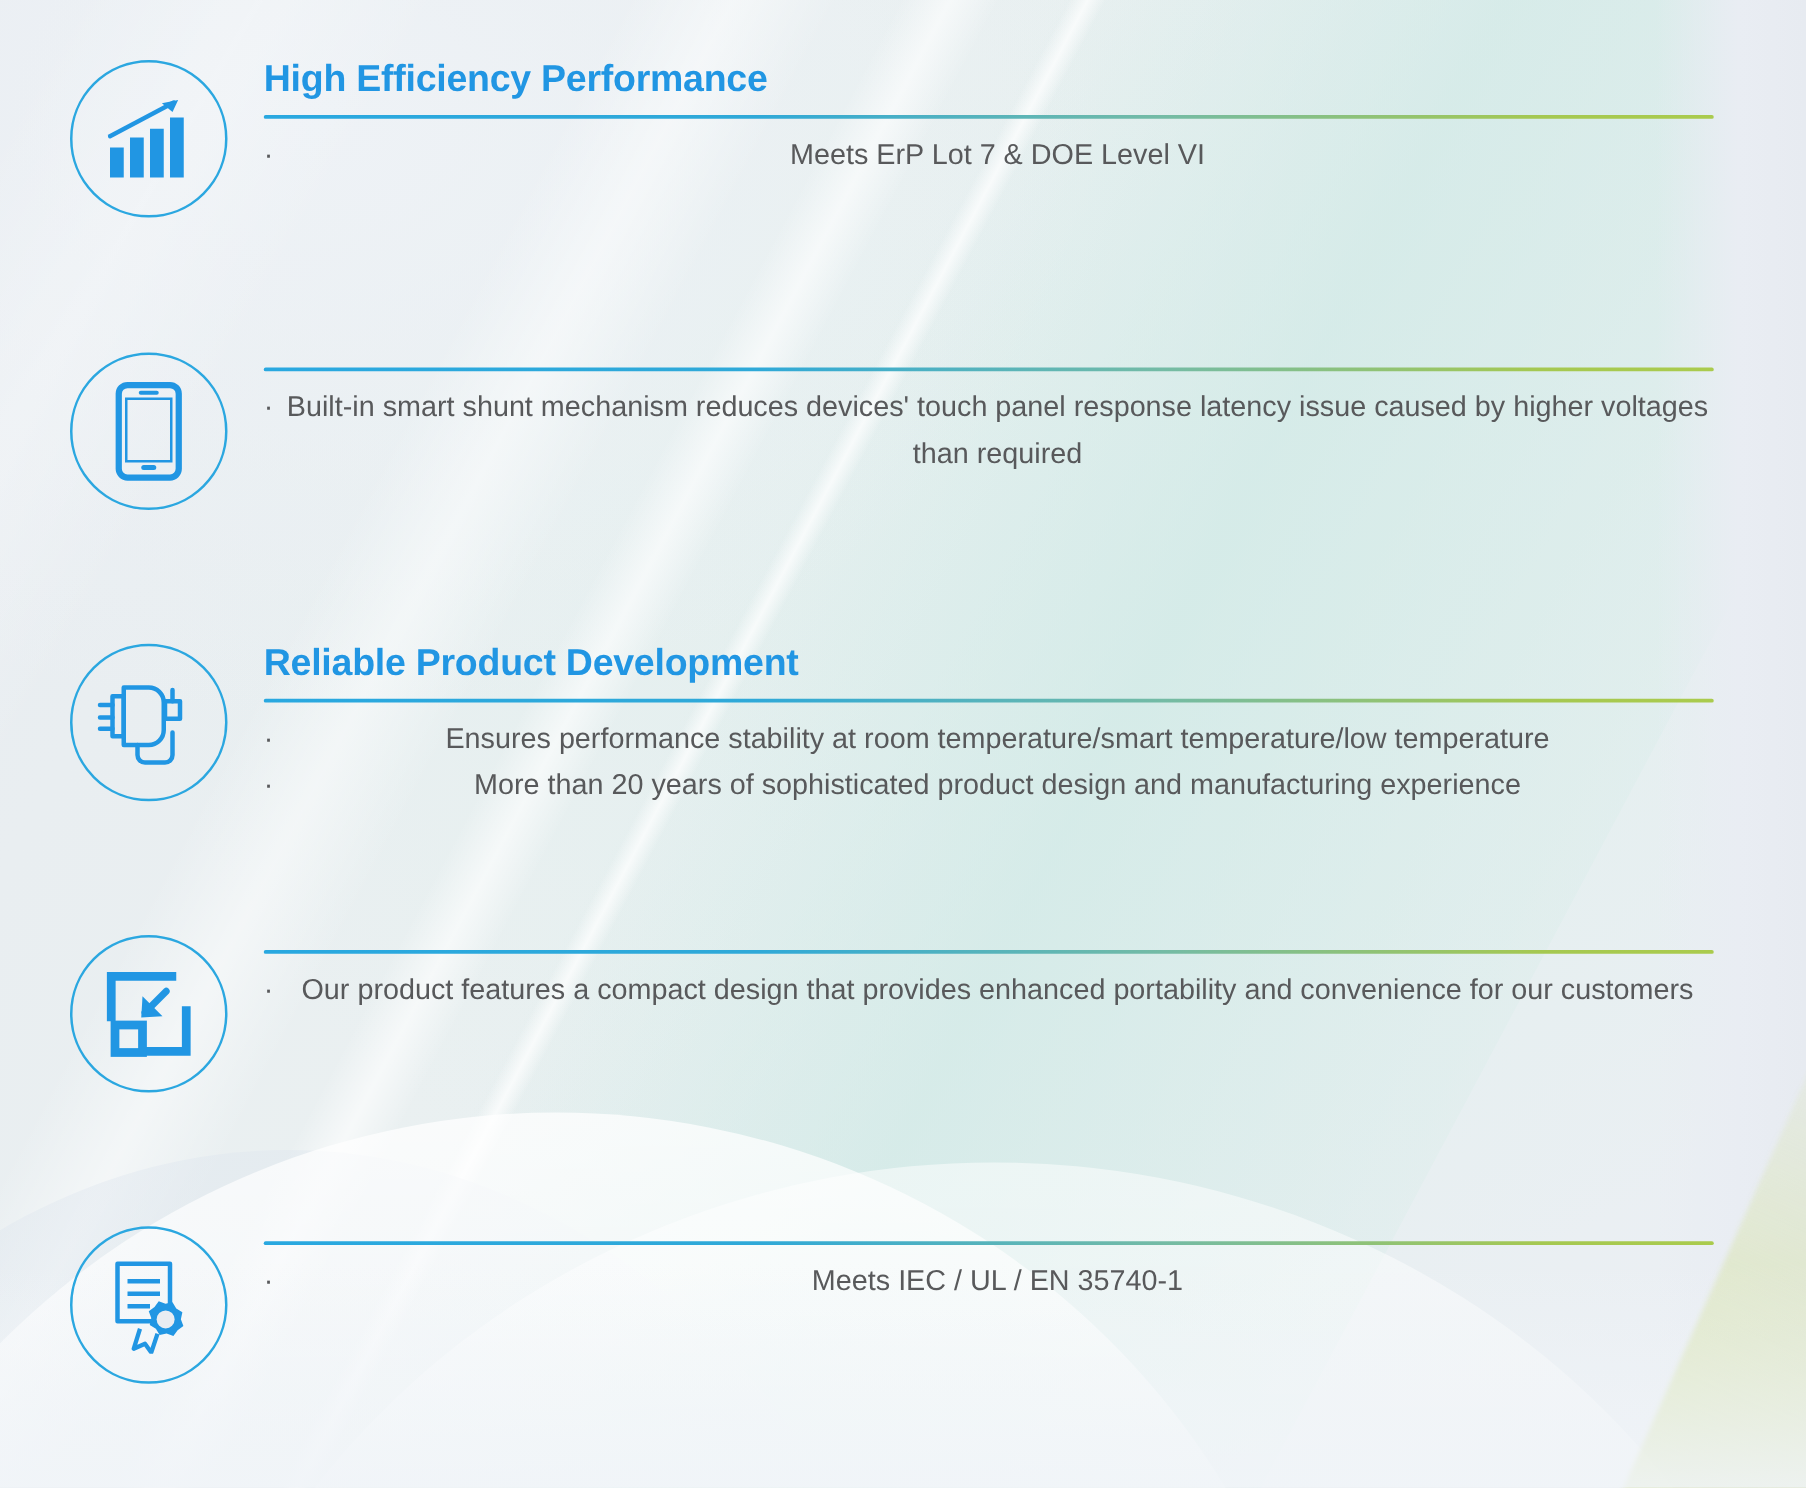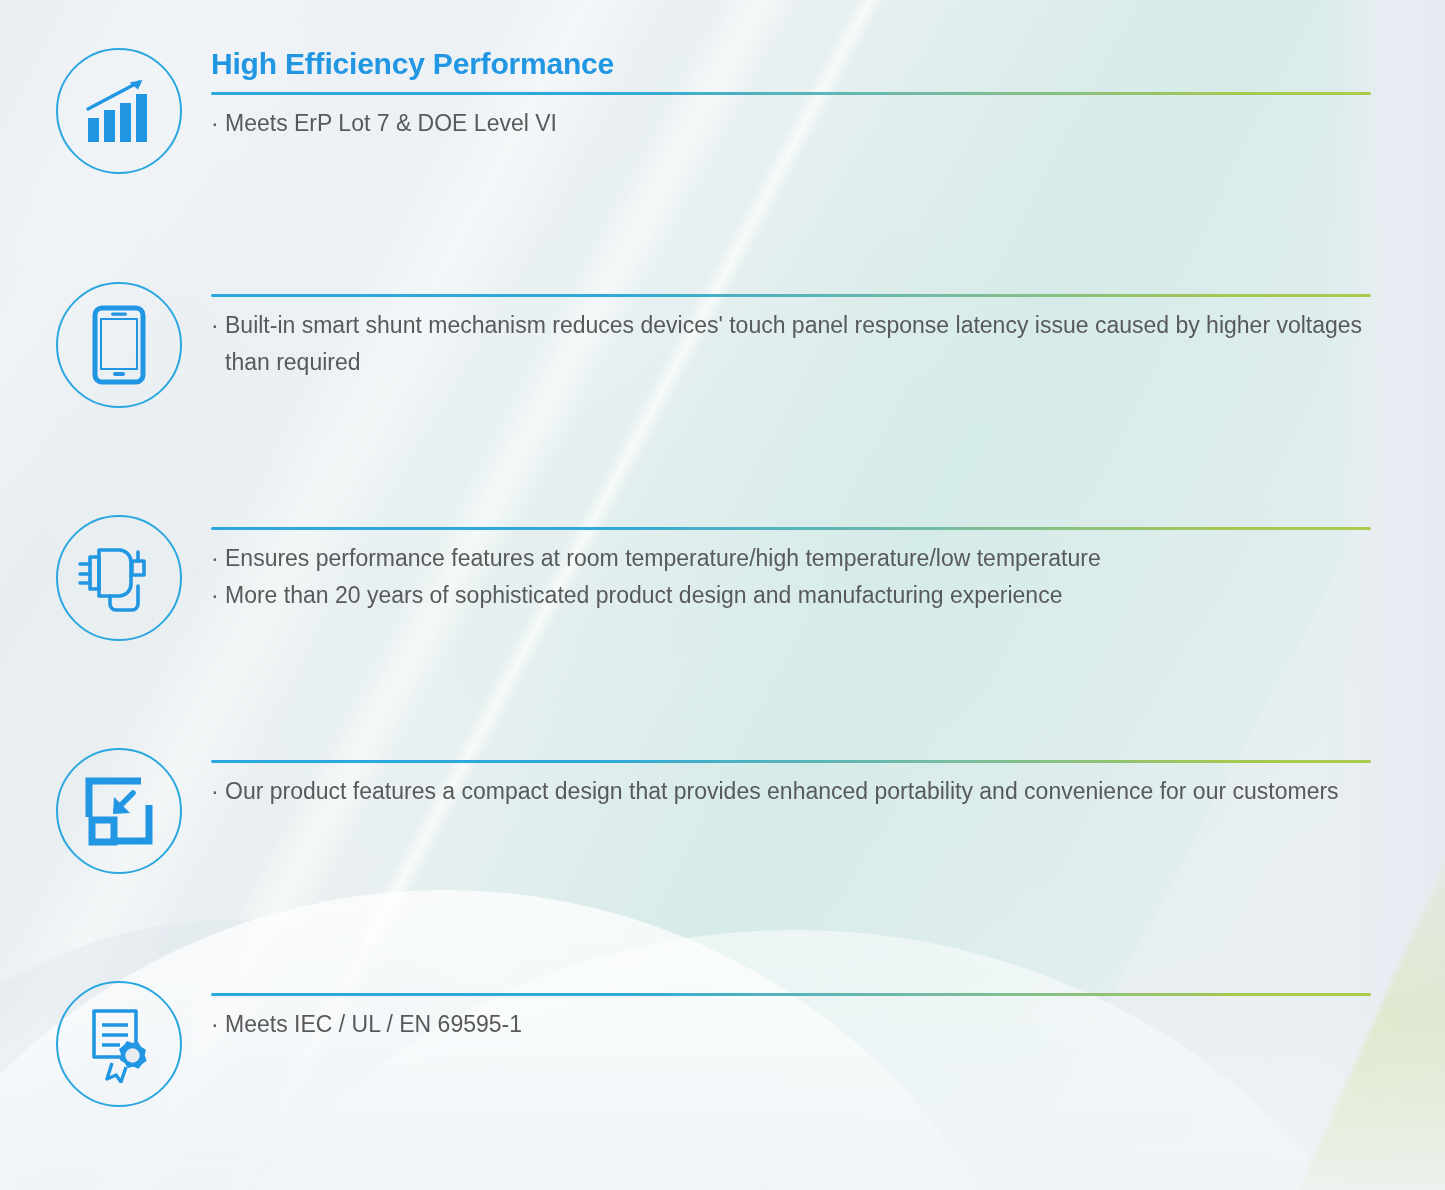--- a/index.html
+++ b/index.html
@@ -81,21 +81,21 @@
   .rule {
     height:3px; margin-top:12px; border-radius:2px;
     background:linear-gradient(90deg,#29a8e0 0%, #2fa9d8 34%, #74bba5 62%, #a5c851 88%, #aacb4d 100%);
   }
   .bullets { margin-top:10px; }
   .bullet {
     font-size:23px; color:#58595b; line-height:1.62;
     display:flex; align-items:flex-start;
   }
   .dot { width:14px; flex:0 0 14px; color:#58595b; }
-  .btext { flex:1 1 auto; }
+  .btext { flex:1 1 auto;text-align:center; }
 </style>
 </head>
 <body>
 
 <div class="bg">
   <div class="bg-base"></div>
   <div class="tealwash"></div>
   <div class="streak s4"></div>
   <div class="streak s1"></div>
   <div class="streak s2"></div>
@@ -164,25 +164,26 @@
           <path d="M22 10 h20 a12 12 0 0 1 12 12 v22 a12 12 0 0 1 -12 12 h-20 z"></path>
           <rect x="13" y="17" width="9" height="32"></rect>
           <path d="M13 24 H3 M13 34 H3 M13 43 H3"></path>
           <path d="M33 56 v8 a6 6 0 0 0 6 6 h16 a6 6 0 0 0 6 -6 v-18"></path>
           <rect x="55" y="21" width="12" height="14"></rect>
           <path d="M61 21 v-9"></path>
         </g>
       </svg>
     </div>
     <div class="body-col">
-      <div class="rule"></div>
-      <div class="bullets">
-        <div class="bullet">
-          <span class="dot">·</span>
-          <span class="btext">Ensures performance features at room temperature/high temperature/low temperature</span>
+      <div class="f-title">Reliable Product Development</div>
+      <div class="rule"></div>
+      <div class="bullets">
+        <div class="bullet">
+          <span class="dot">·</span>
+          <span class="btext">Ensures performance stability at room temperature/smart temperature/low temperature</span>
         </div>
         <div class="bullet">
           <span class="dot">·</span>
           <span class="btext">More than 20 years of sophisticated product  design and manufacturing experience</span>
         </div>
       </div>
     </div>
   </div>
 
   <div class="feature" style="top:748px">
@@ -222,19 +223,19 @@
         </g>
         <path d="M45 36 l5.4 2.0 l5.6 -1.2 l3.0 4.9 l4.9 3.0 l-1.2 5.6 l2.0 5.4 l-4.6 3.4 l-3.4 4.6 l-5.4 -2.0 l-5.6 1.2 l-3.0 -4.9 l-4.9 -3.0 l1.2 -5.6 l-2.0 -5.4 l4.6 -3.4 z" fill="#2196e3"></path>
         <circle cx="50.5" cy="50.5" r="7.2" fill="#e9edf2"></circle>
       </svg>
     </div>
     <div class="body-col">
       <div class="rule"></div>
       <div class="bullets">
         <div class="bullet">
           <span class="dot">·</span>
-          <span class="btext">Meets IEC / UL / EN 69595-1</span>
+          <span class="btext">Meets IEC / UL / EN 35740-1</span>
         </div>
       </div>
     </div>
   </div>
 
 </div>
 
 </body></html>

